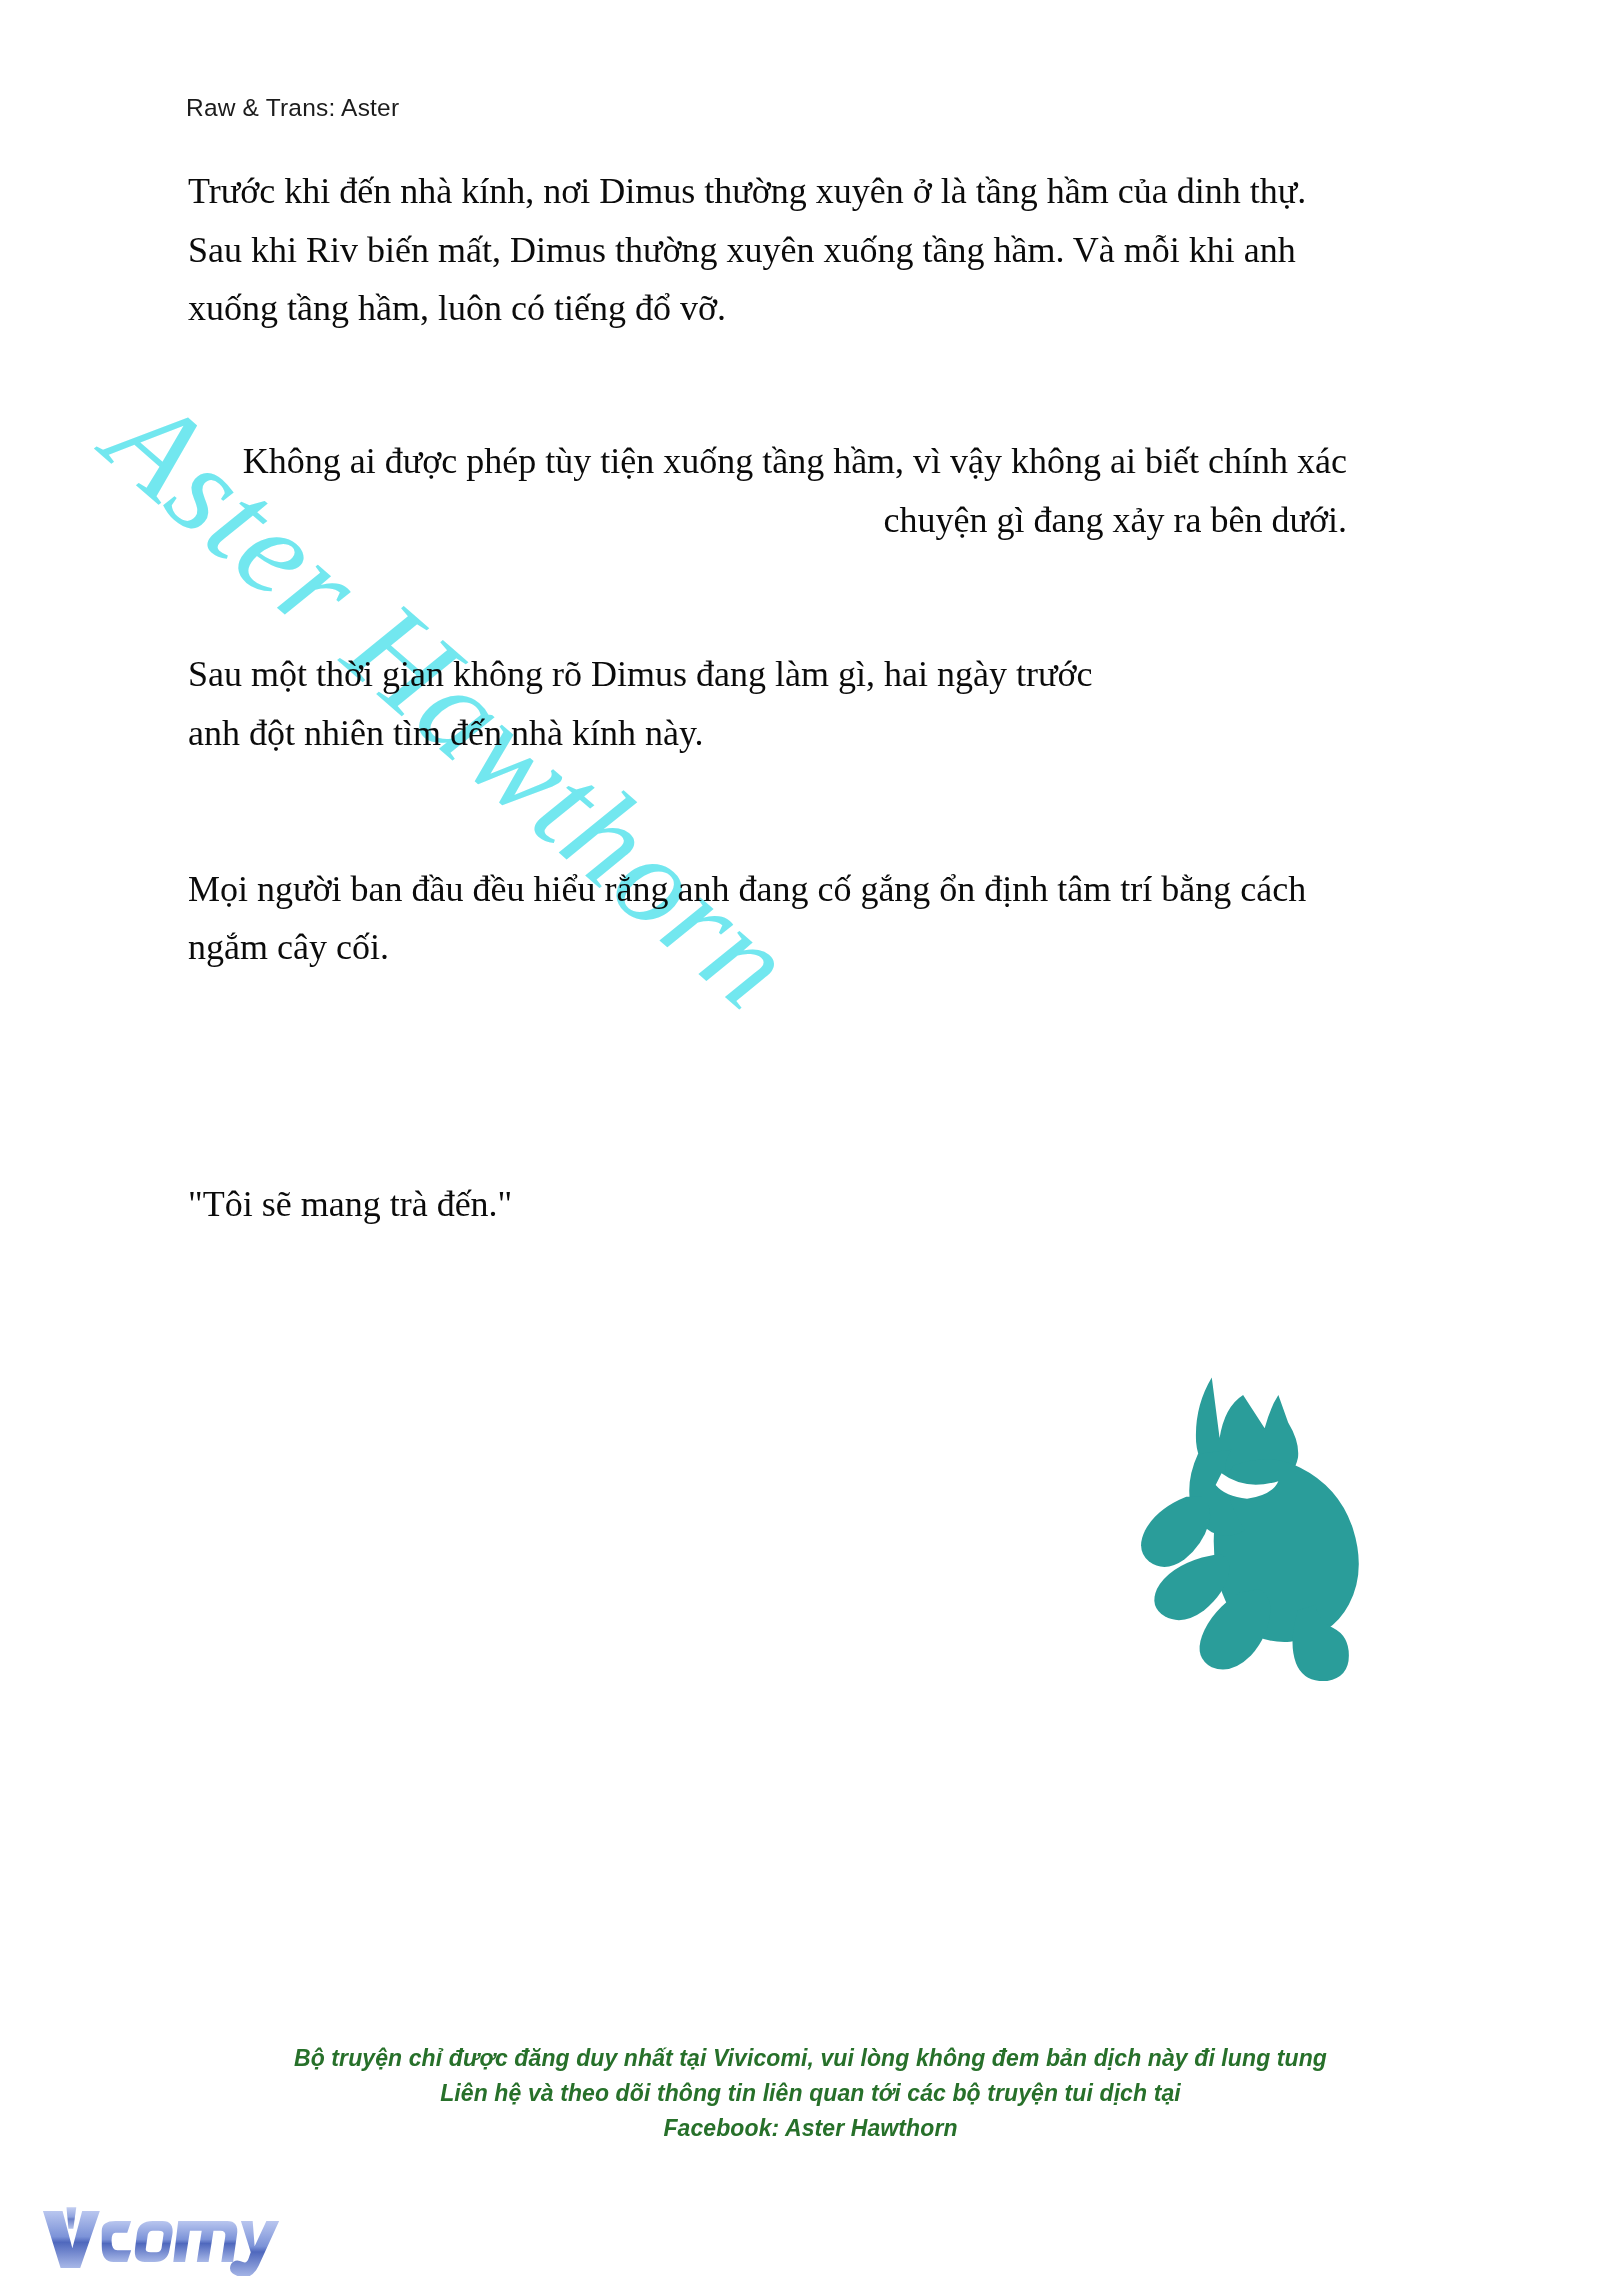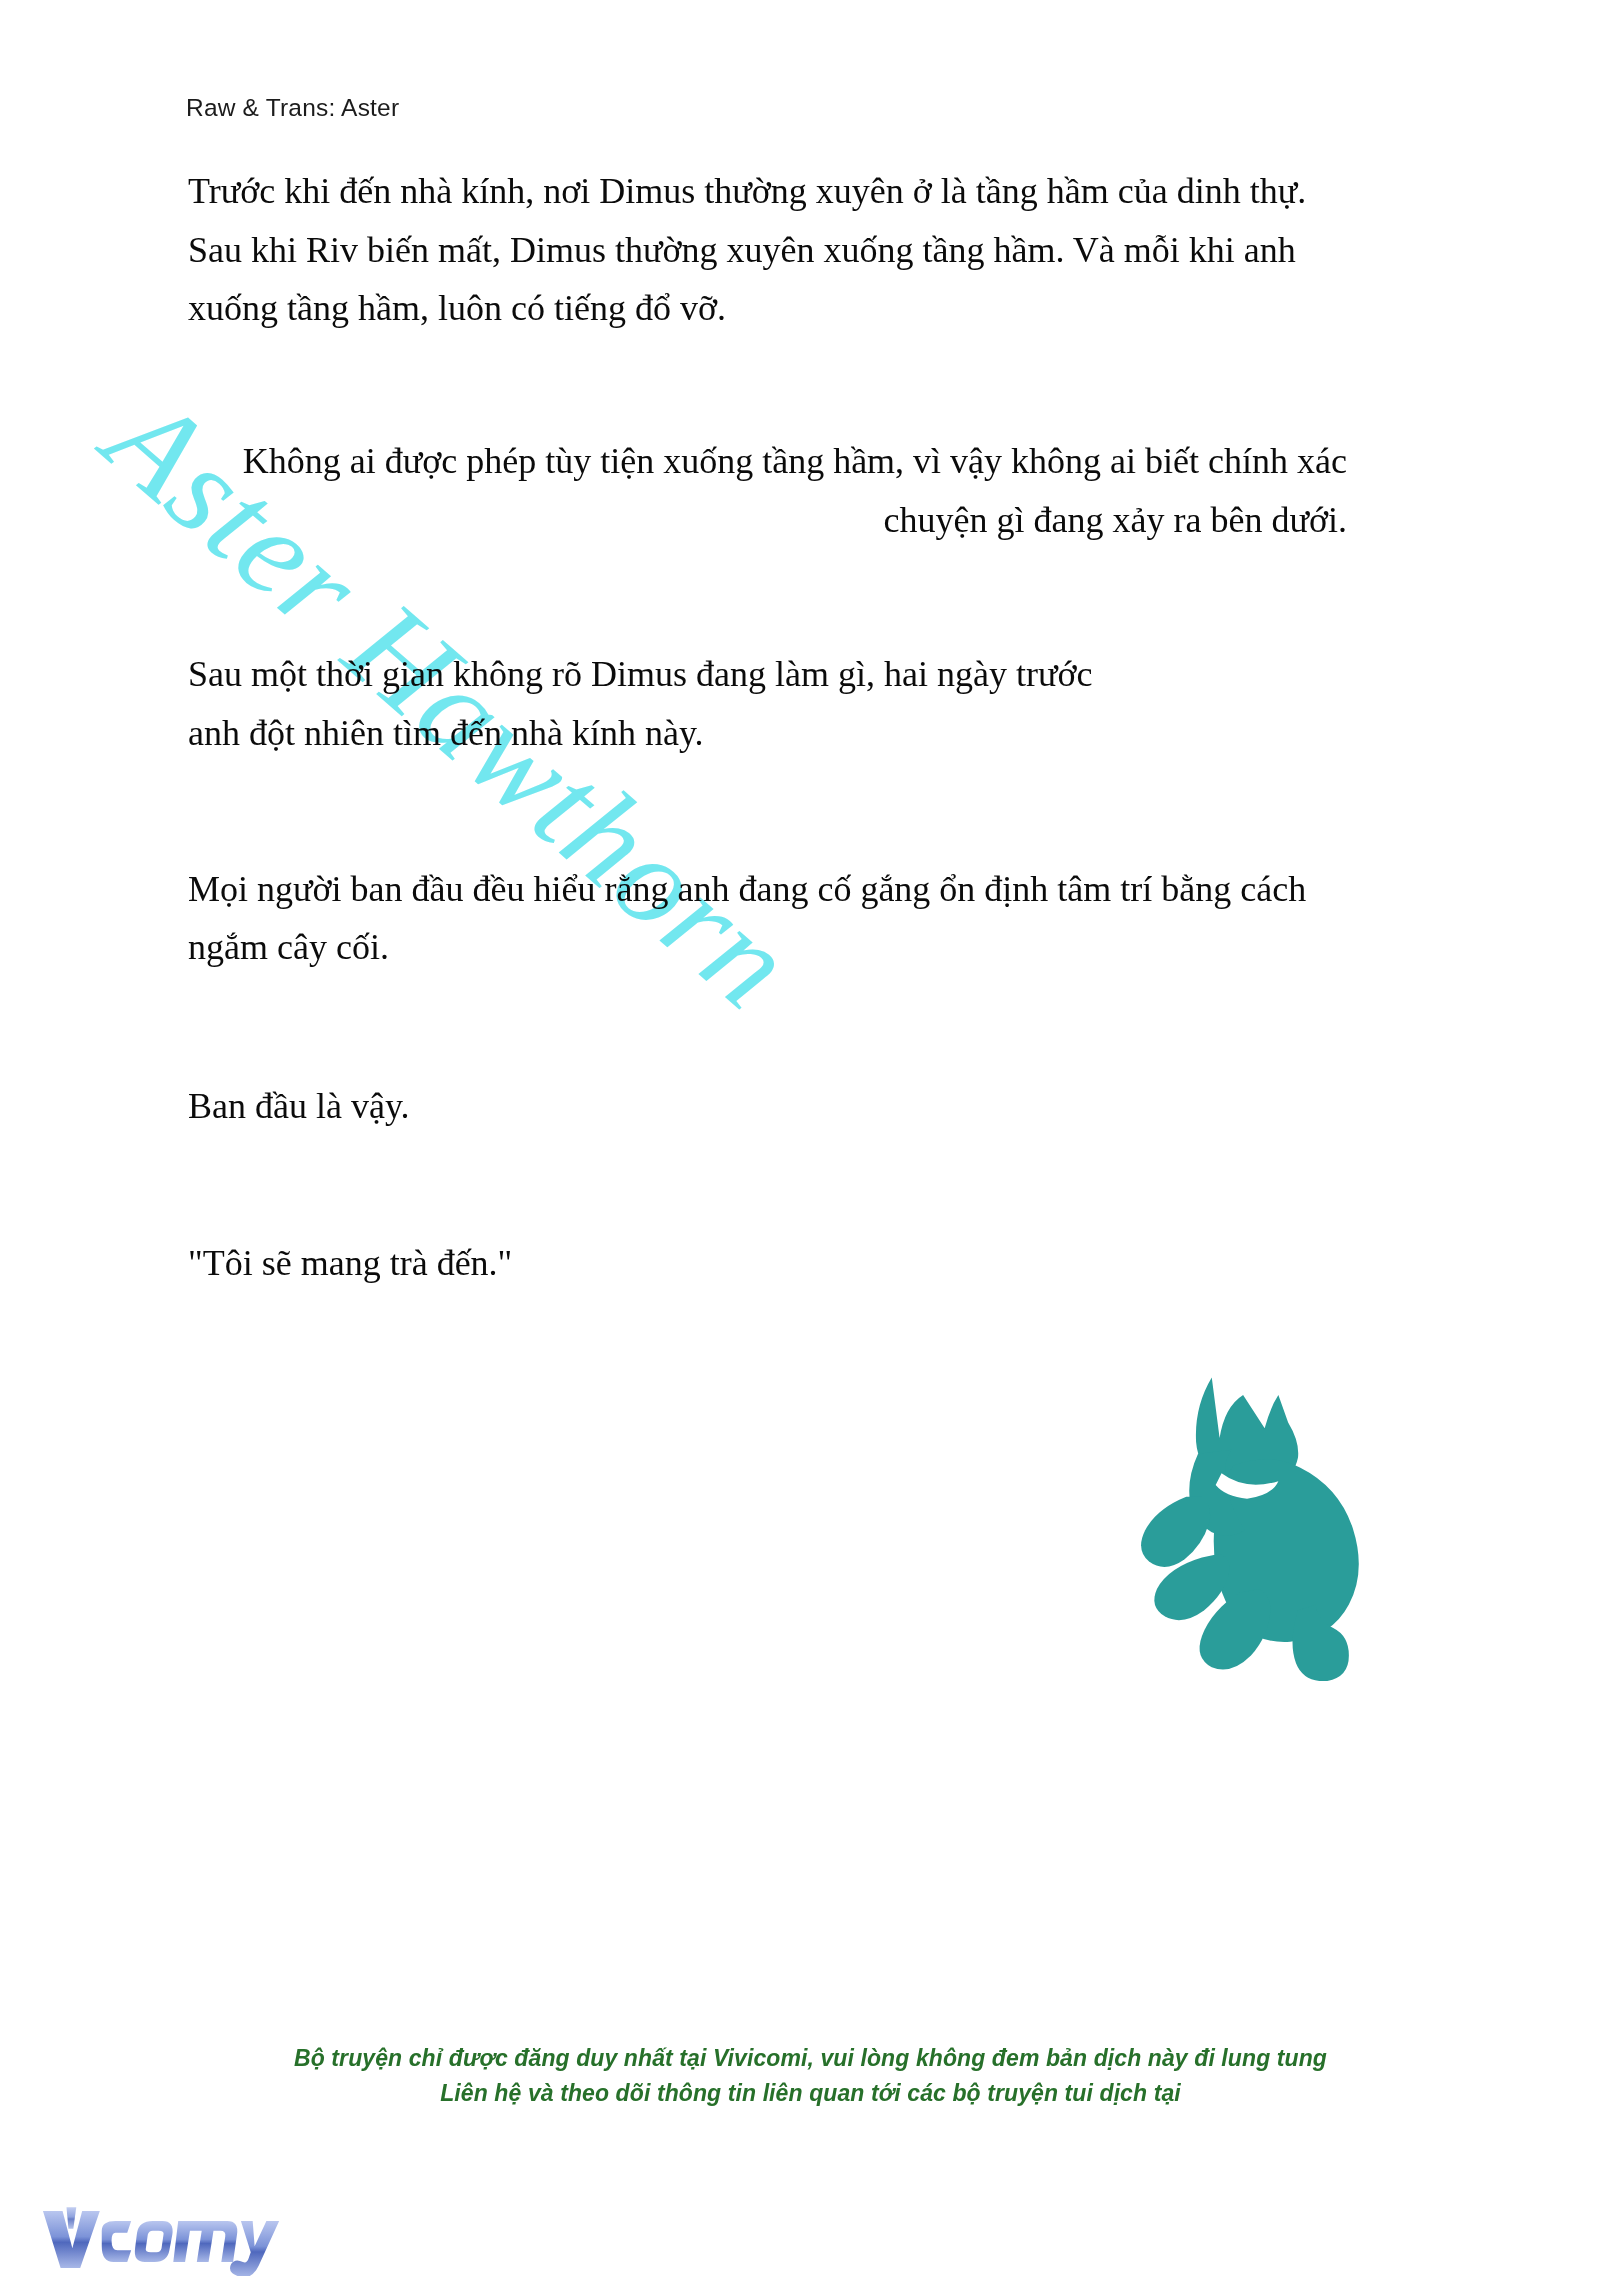--- a/index.html
+++ b/index.html
@@ -144,21 +144,20 @@
 
     <p class="para p-w2">Không ai được phép tùy tiện xuống tầng hầm, vì vậy không ai biết chính xác chuyện gì đang xảy ra bên dưới.</p>
     <div class="gap-2"></div>
 
     <p class="para p-w3">Sau một thời gian không rõ Dimus đang làm gì, hai ngày trước anh đột nhiên tìm đến nhà kính này.</p>
     <div class="gap-3"></div>
 
     <p class="para p-w4">Mọi người ban đầu đều hiểu rằng anh đang cố gắng ổn định tâm trí bằng cách ngắm cây cối.</p>
     <div class="gap-4"></div>
 
-    <p class="para">Ban đầu là vậy.</p>
     <div class="gap-5"></div>
 
     <p class="para">"Tôi sẽ mang trà đến."</p>
   </div>
 
   <div class="cat-mascot">
     <svg viewBox="0 0 310 340" xmlns="http://www.w3.org/2000/svg">
       <g fill="#2a9d9a">
 
         <path d="M118 30 L126 92 Q131 60 150 48 L172 82 Q178 60 186 48
@@ -191,20 +190,21 @@
                  Q258 336 258 314 Q258 294 242 286 Q226 278 224 262 Z"></path>
       </g>
 
       <path d="M128 128 Q152 146 186 136 Q180 150 154 154 Q132 152 122 140 Z" fill="#ffffff"></path>
     </svg>
   </div>
 
   <div class="footer">
     <div class="footer-line">Bộ truyện chỉ được đăng duy nhất tại Vivicomi, vui lòng không đem bản dịch này đi lung tung</div>
     <div class="footer-line">Liên hệ và theo dõi thông tin liên quan tới các bộ truyện tui dịch tại</div>
+    <div class="footer-line">Facebook: Aster Hawthorn</div>
   </div>
 
   <div class="brand-logo">
     <svg viewBox="0 0 250 74" xmlns="http://www.w3.org/2000/svg">
       <defs>
         <linearGradient id="lg" x1="0" y1="0" x2="0" y2="1">
           <stop offset="0%" stop-color="#b9c6ef"></stop>
           <stop offset="45%" stop-color="#7c93d8"></stop>
           <stop offset="55%" stop-color="#4f68bd"></stop>
           <stop offset="100%" stop-color="#a8b8e8"></stop>

